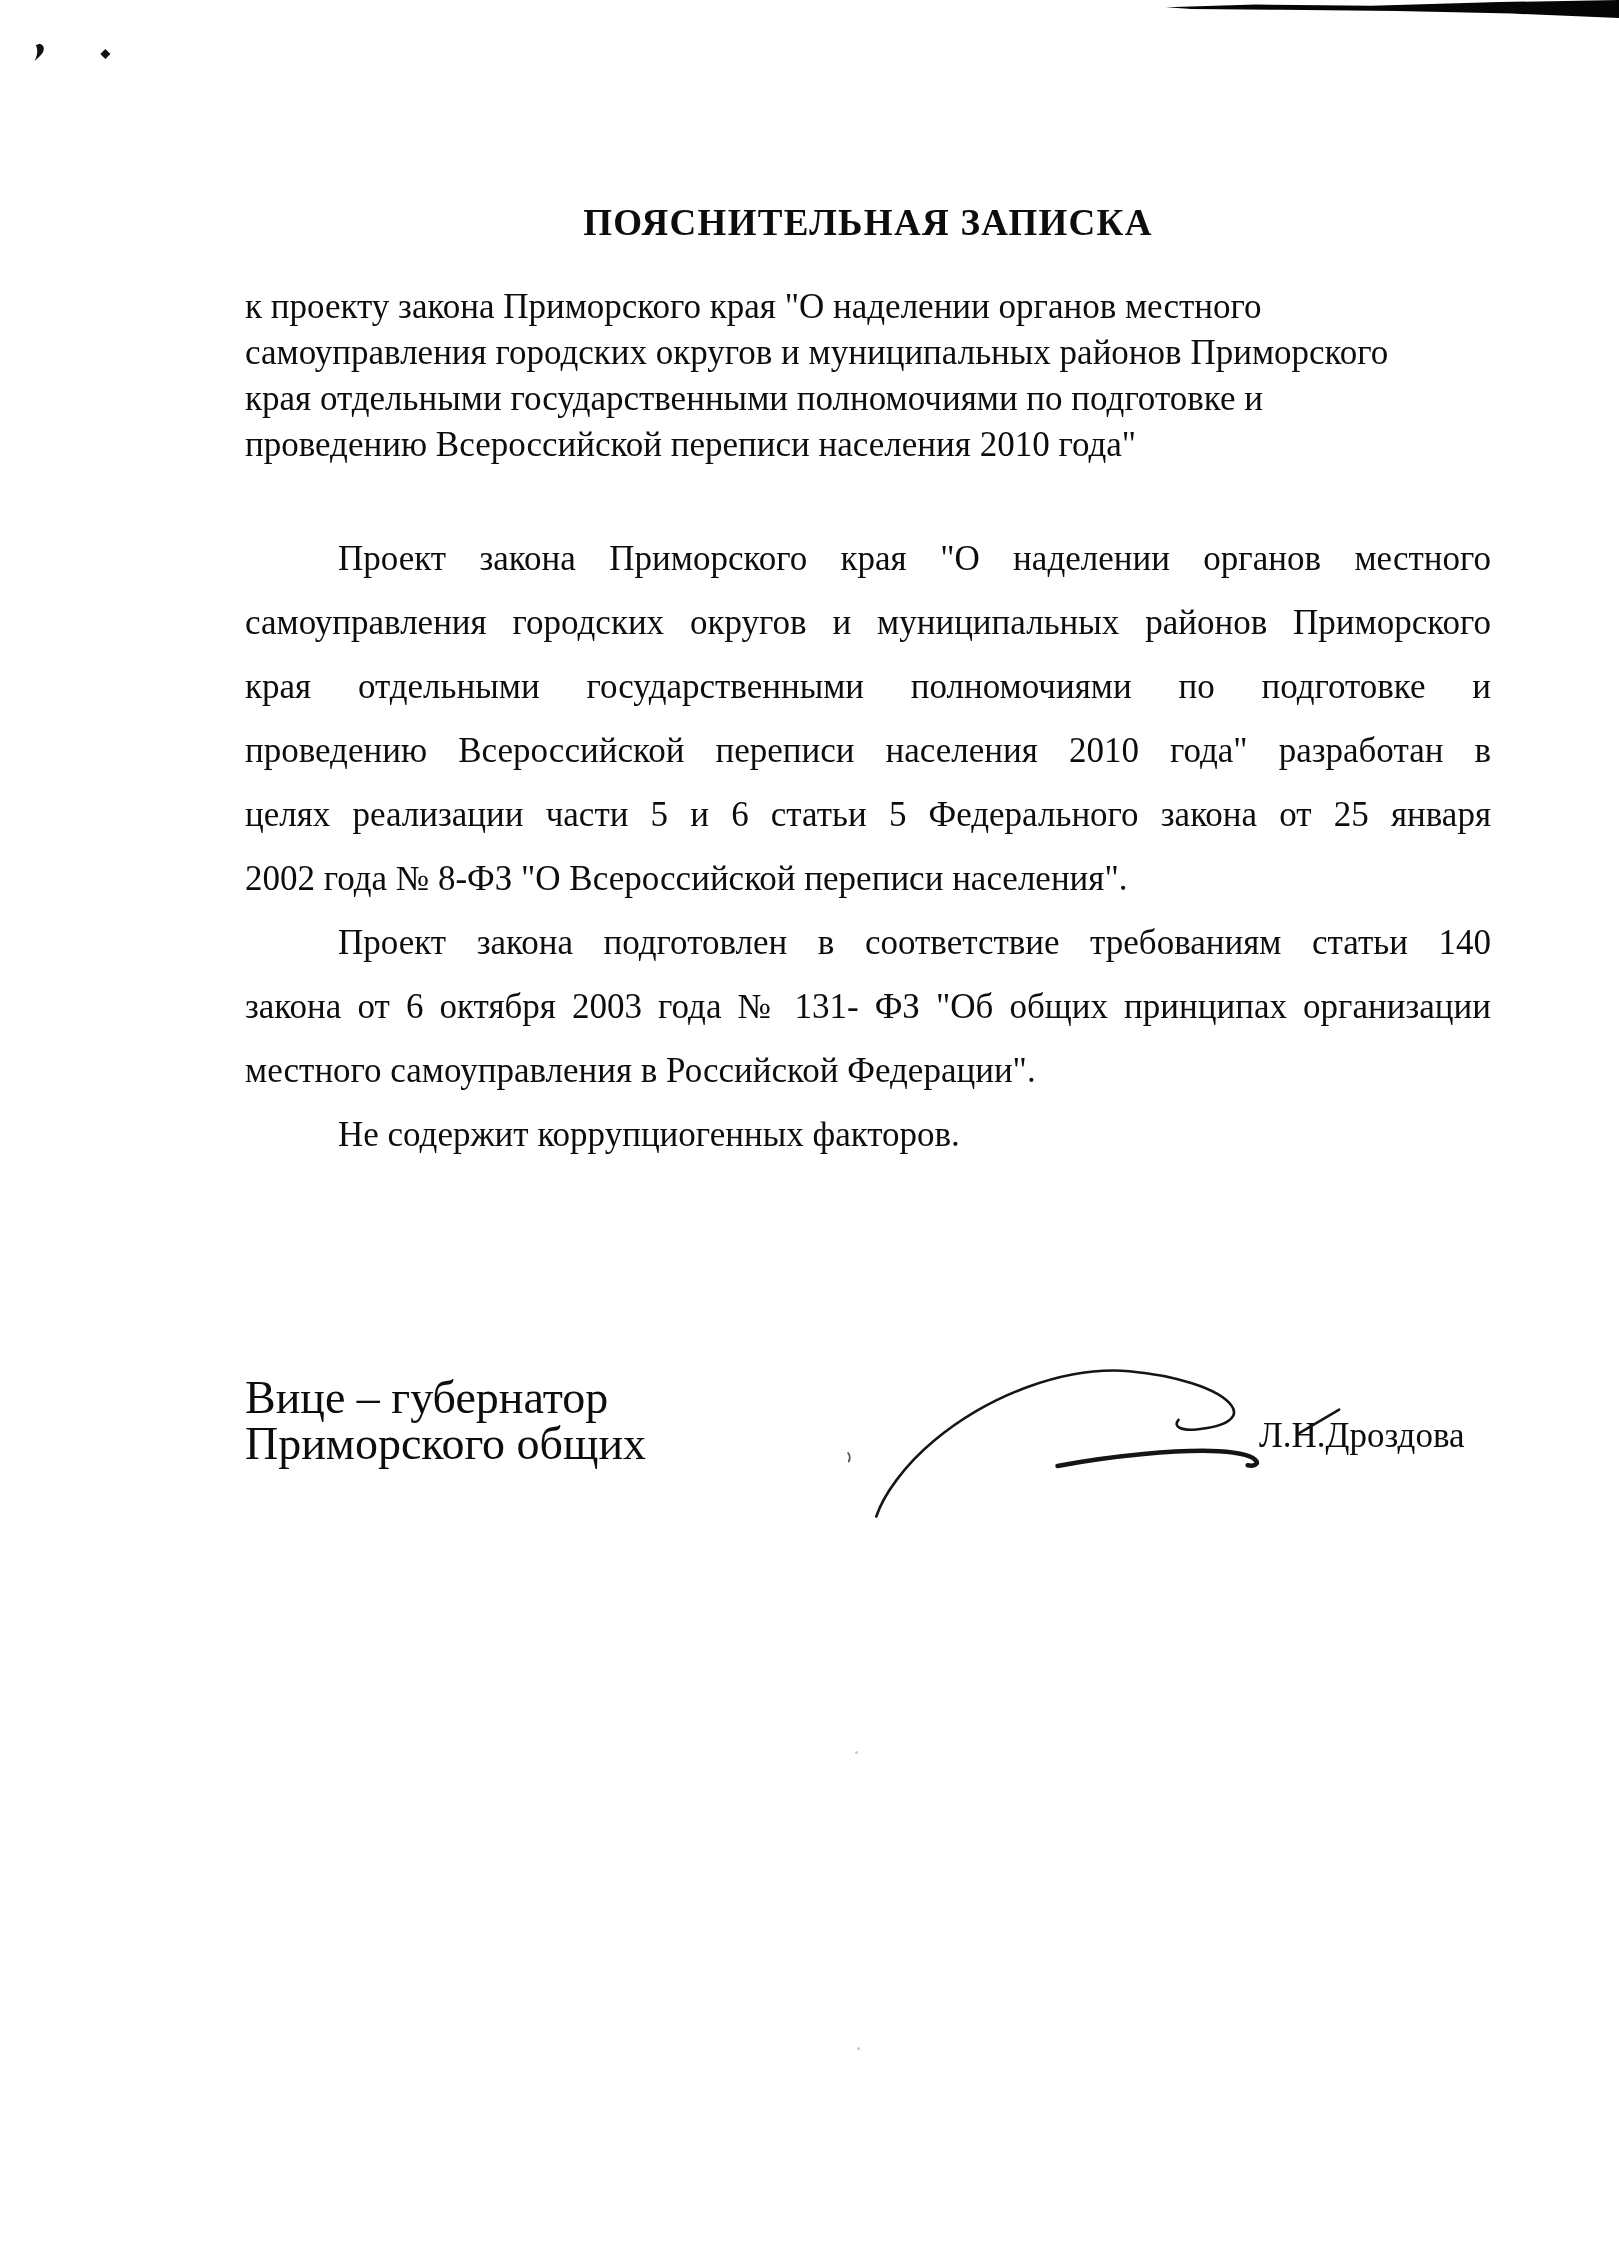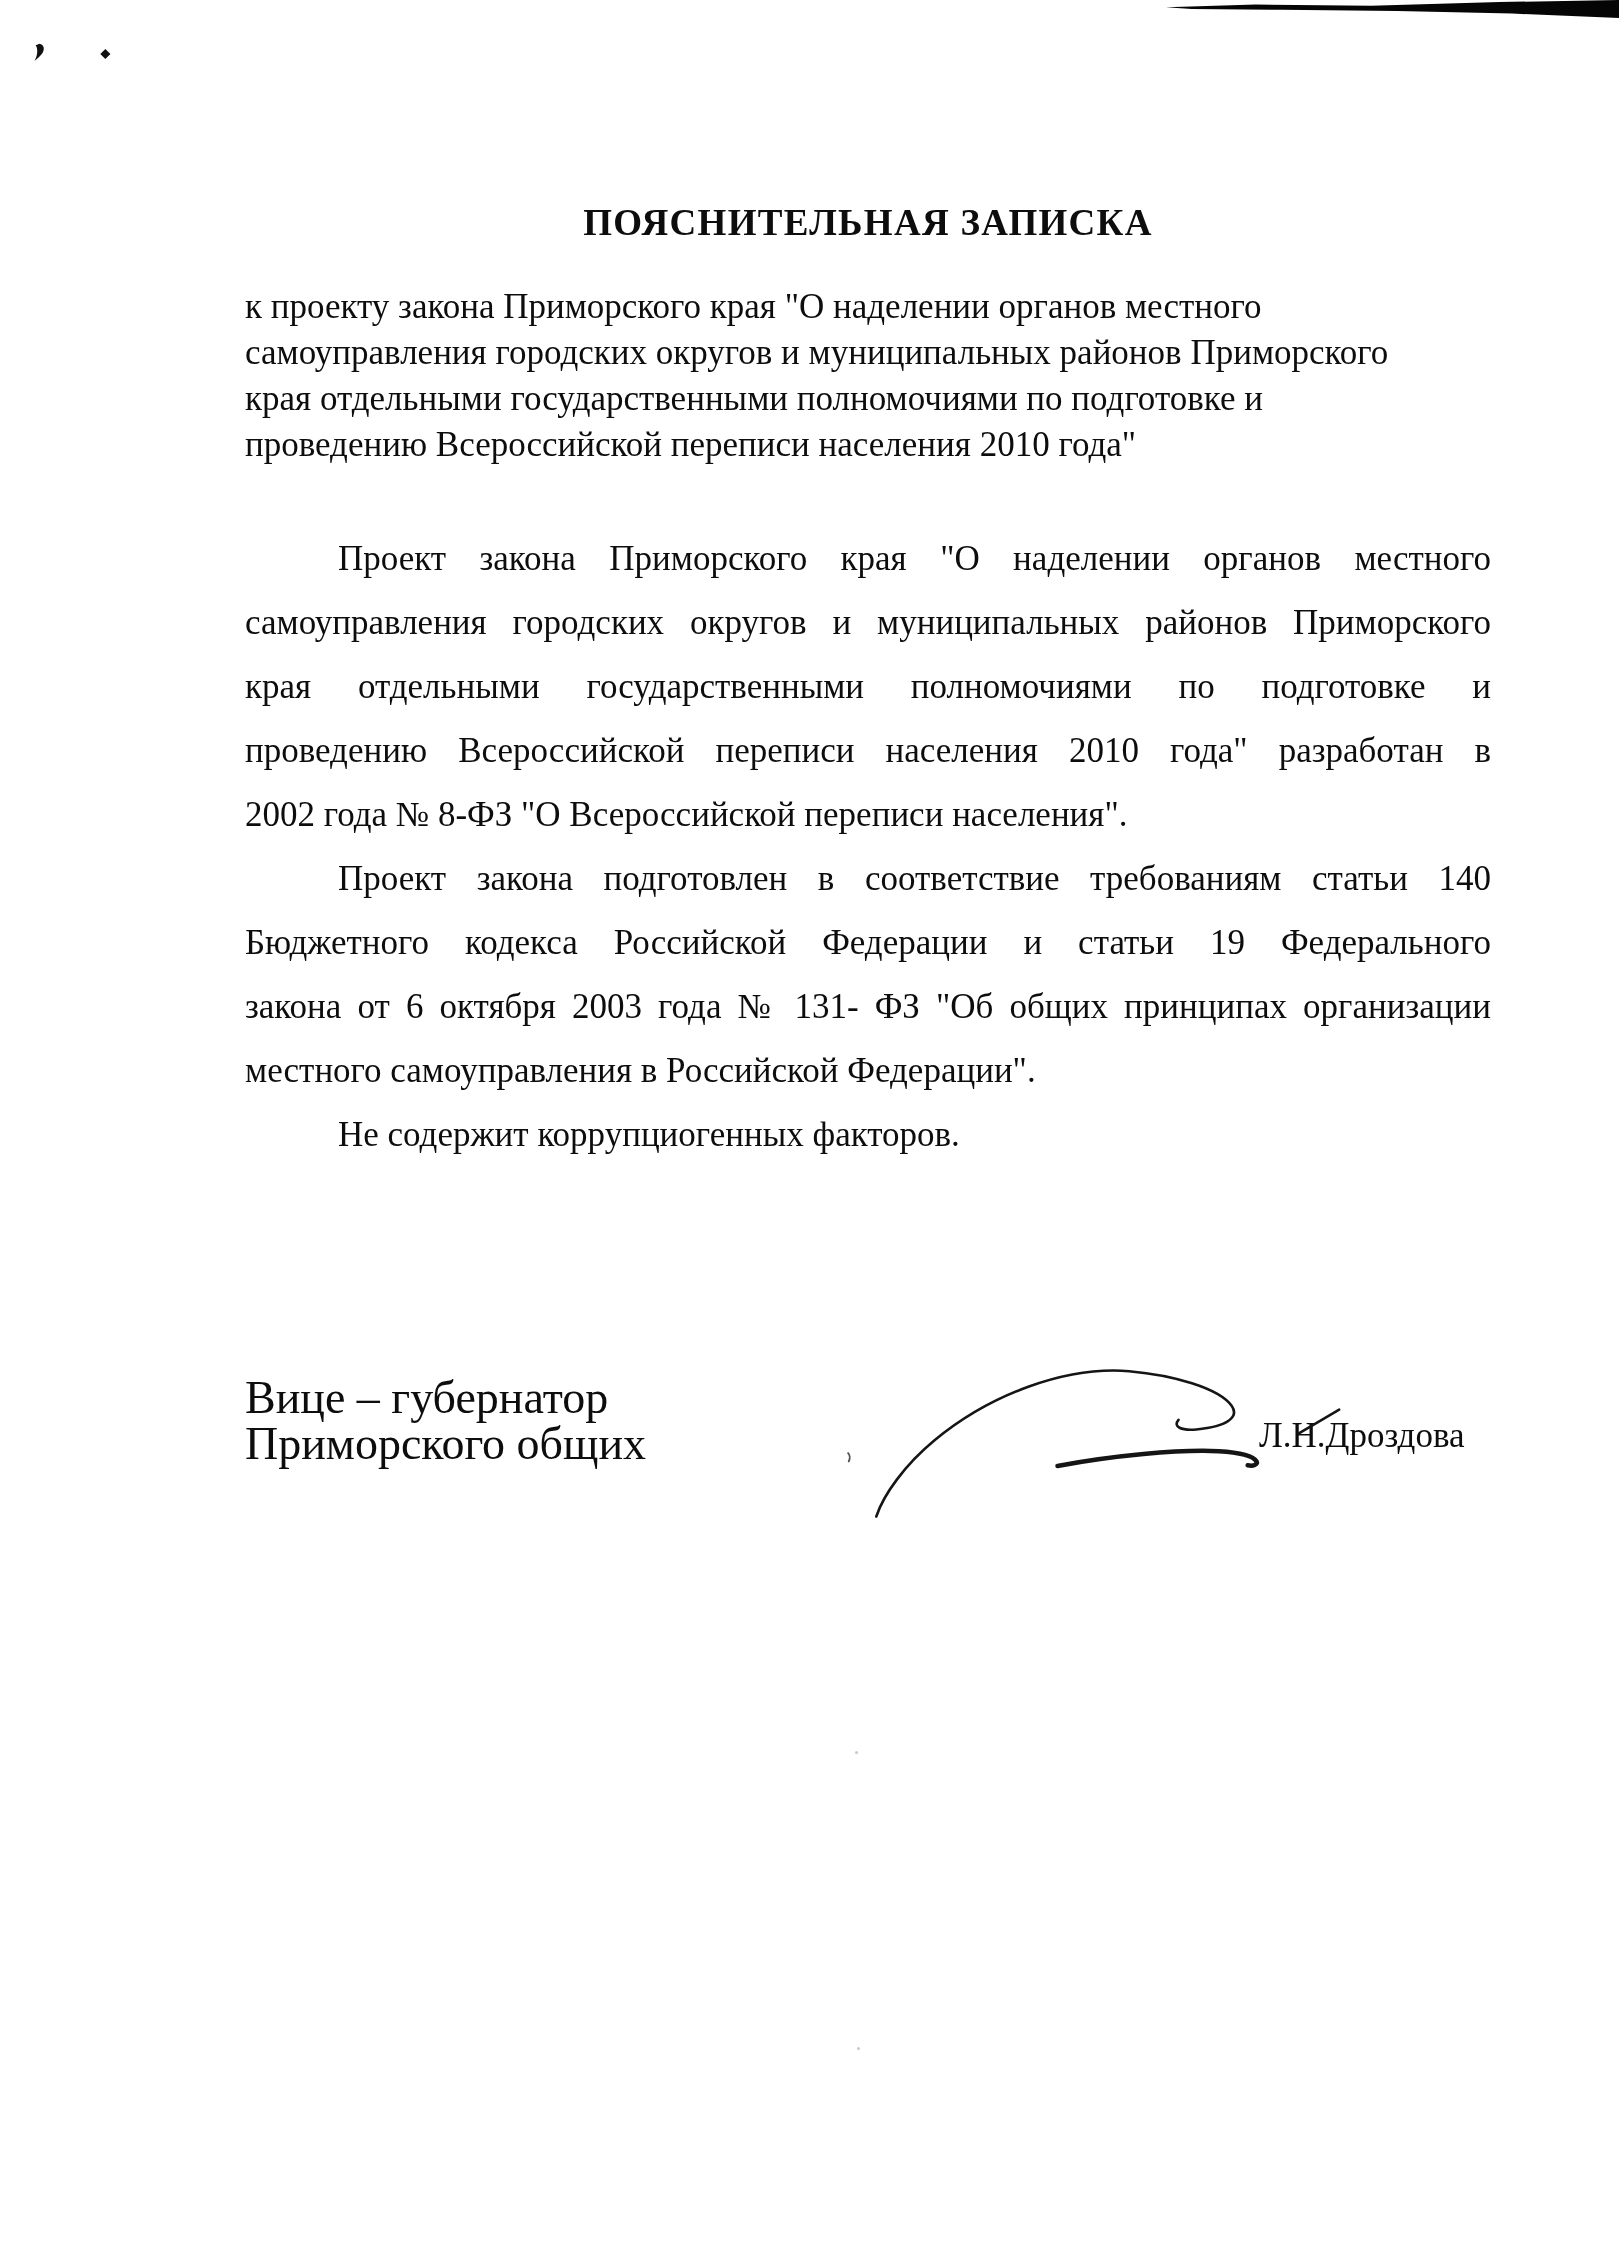--- a/index.html
+++ b/index.html
@@ -85,23 +85,23 @@
     <div>самоуправления городских округов и муниципальных районов Приморского</div>
     <div>края отдельными государственными полномочиями по подготовке и</div>
     <div>проведению Всероссийской переписи населения 2010 года"</div>
   </div>
 
   <div class="col doc-body">
     <div class="bline jst ind">Проект закона Приморского края "О наделении органов местного</div>
     <div class="bline jst">самоуправления городских округов и муниципальных районов Приморского</div>
     <div class="bline jst">края отдельными государственными полномочиями по подготовке и</div>
     <div class="bline jst">проведению Всероссийской переписи населения 2010 года" разработан в</div>
+    <div class="bline jst">целях реализации части 5 и 6 статьи 5 Федерального закона от 25 января</div>
     <div class="bline">2002 года № 8-ФЗ "О Всероссийской переписи населения".</div>
     <div class="bline jst ind">Проект закона подготовлен в соответствие требованиям статьи 140</div>
-    <div class="bline jst">Бюджетного кодекса Российской Федерации и статьи 19 Федерального</div>
     <div class="bline jst">закона от 6 октября 2003 года № 131- ФЗ "Об общих принципах организации</div>
     <div class="bline">местного самоуправления в Российской Федерации".</div>
     <div class="bline ind">Не содержит коррупциогенных факторов.</div>
   </div>
 
   <div class="sig-pos">
     <div>Вице – губернатор</div>
     <div>Приморского общих</div>
   </div>
 

